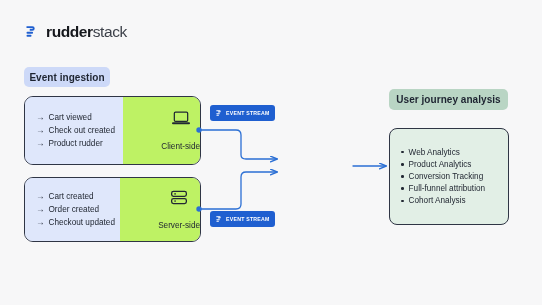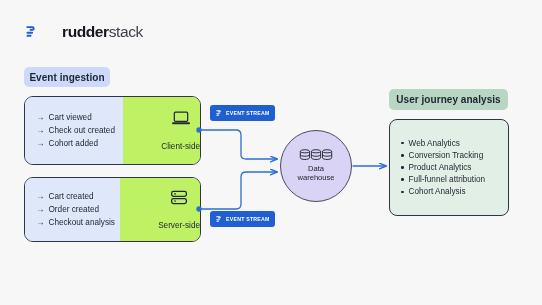--- a/index.html
+++ b/index.html
@@ -20,21 +20,21 @@
     width: 542px;
     height: 305px;
   }
 
   
   #logo {
     position: absolute;
     left: 24px; top: 24px;
     display: flex;
     align-items: center;
-    gap: 23px;
+    gap: 7px;
   }
   #logo .mark {
     width: 15px; height: 15px;
     display: block;
   }
   #logo .wordmark {
     font-size: 15.5px;
     letter-spacing: -0.4px;
     color: #15171c;
     line-height: 1;
@@ -159,21 +159,21 @@
   #warehouse .wh-label {
     font-size: 7.6px;
     color: #20262f;
     text-align: center;
     line-height: 1.15;
   }
 
   
   #card-analytics {
     position: absolute;
-    left: 389px; top: 119px;
+    left: 389px; top: 128px;
     width: 120px; height: 97px;
     background: #e2efe6;
     border: 1.1px solid #2f3545;
     border-radius: 8px;
     box-sizing: border-box;
     display: flex;
     flex-direction: column;
     justify-content: center;
     padding-left: 11px;
     gap: 3.2px;
@@ -225,21 +225,21 @@
       <div class="ev">
         <span class="arr">→</span>
         <span>Cart viewed</span>
       </div>
       <div class="ev">
         <span class="arr">→</span>
         <span>Check out created</span>
       </div>
       <div class="ev">
         <span class="arr">→</span>
-        <span>Cohort added</span>
+        <span>Product rudder</span>
       </div>
     </div>
     <div class="ingest-side">
       <svg width="20" height="15" viewBox="0 0 24 18">
         <rect x="4" y="1.4" width="16" height="11" rx="1.4" fill="none" stroke="#222833" stroke-width="1.5"></rect>
         <rect x="1.2" y="13.6" width="21.6" height="2.4" rx="1.2" fill="#222833"></rect>
       </svg>
       <div class="sidelabel">Client-side</div>
     </div>
   </div>
@@ -249,21 +249,21 @@
       <div class="ev">
         <span class="arr">→</span>
         <span>Cart created</span>
       </div>
       <div class="ev">
         <span class="arr">→</span>
         <span>Order created</span>
       </div>
       <div class="ev">
         <span class="arr">→</span>
-        <span>Checkout analysis</span>
+        <span>Checkout updated</span>
       </div>
     </div>
     <div class="ingest-side">
       <svg width="18" height="15" viewBox="0 0 22 18">
         <rect x="2" y="1.6" width="18" height="6" rx="2.2" fill="none" stroke="#222833" stroke-width="1.6"></rect>
         <rect x="2" y="10.4" width="18" height="6" rx="2.2" fill="none" stroke="#222833" stroke-width="1.6"></rect>
         <circle cx="6.2" cy="4.6" r="1" fill="#222833"></circle>
         <circle cx="6.2" cy="13.4" r="1" fill="#222833"></circle>
       </svg>
       <div class="sidelabel">Server-side</div>
@@ -281,52 +281,33 @@
 
   <div class="es-badge" id="badge-server">
     <svg width="8" height="8" viewBox="0 0 24 24">
       <path d="M4 3.5h9.5a3.6 3.6 0 0 1 0 7.2H9.2v-3h4.3a.6.6 0 0 0 0-1.2H4z" fill="#ffffff"></path>
       <rect x="4" y="12.4" width="10.5" height="3.1" rx="1.4" fill="#ffffff"></rect>
       <rect x="4" y="17.2" width="8" height="3.1" rx="1.4" fill="#ffffff"></rect>
     </svg>
     <span class="es-text">EVENT STREAM</span>
   </div>
 
-  <div id="warehouse">
-    <svg width="34" height="13" viewBox="0 0 44 17">
-      <g fill="none" stroke="#2b3140" stroke-width="1.3">
-        <ellipse cx="7.5" cy="3" rx="6" ry="2.1"></ellipse>
-        <path d="M1.5 3v8.6c0 1.16 2.69 2.1 6 2.1s6-.94 6-2.1V3"></path>
-        <path d="M1.5 7.4c0 1.16 2.69 2.1 6 2.1s6-.94 6-2.1"></path>
-        <ellipse cx="22" cy="3" rx="6" ry="2.1"></ellipse>
-        <path d="M16 3v8.6c0 1.16 2.69 2.1 6 2.1s6-.94 6-2.1V3"></path>
-        <path d="M16 7.4c0 1.16 2.69 2.1 6 2.1s6-.94 6-2.1"></path>
-        <ellipse cx="36.5" cy="3" rx="6" ry="2.1"></ellipse>
-        <path d="M30.5 3v8.6c0 1.16 2.69 2.1 6 2.1s6-.94 6-2.1V3"></path>
-        <path d="M30.5 7.4c0 1.16 2.69 2.1 6 2.1s6-.94 6-2.1"></path>
-      </g>
-    </svg>
-    <div class="wh-label">
-      <span>Data</span><br>
-      <span>warehouse</span>
-    </div>
-  </div>
 
   <div id="card-analytics">
     <div class="an">
       <span class="dot"></span>
       <span>Web Analytics</span>
     </div>
     <div class="an">
       <span class="dot"></span>
+      <span>Product Analytics</span>
+    </div>
+    <div class="an">
+      <span class="dot"></span>
       <span>Conversion Tracking</span>
-    </div>
-    <div class="an">
-      <span class="dot"></span>
-      <span>Product Analytics</span>
     </div>
     <div class="an">
       <span class="dot"></span>
       <span>Full-funnel attribution</span>
     </div>
     <div class="an">
       <span class="dot"></span>
       <span>Cohort Analysis</span>
     </div>
   </div>

